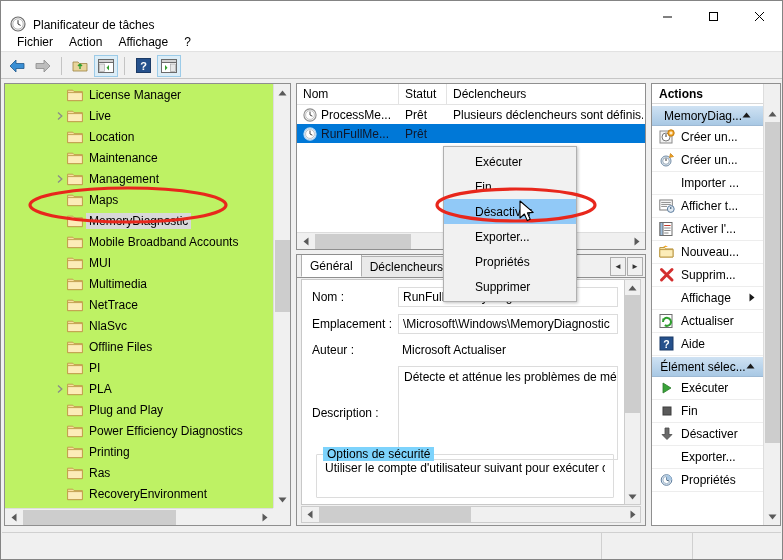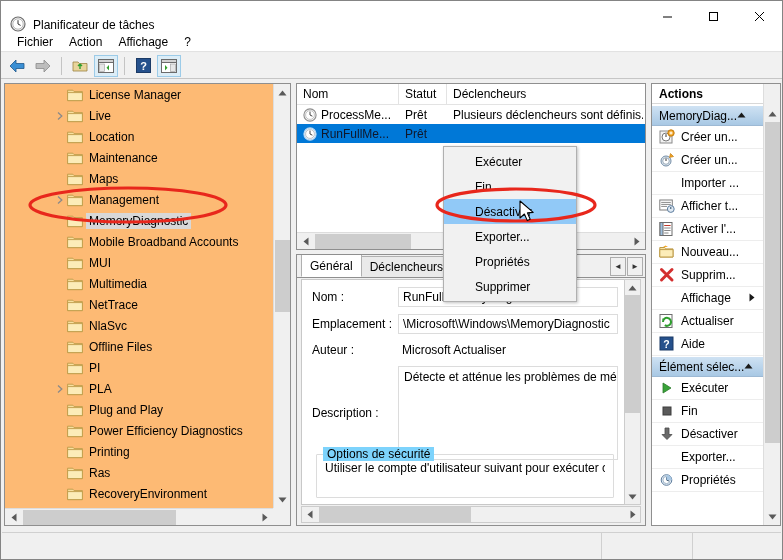--- a/index.html
+++ b/index.html
@@ -69,21 +69,21 @@
   
   .workarea {
     position: absolute; left: 3px; top: 82px; width: 777px; height: 443px;
     display: flex;
   }
 
   
   .tree-panel {
     position: relative;
     width: 287px; height: 443px;
-    background: #fdba74;
+    background: #bef264;
     border: 1px solid #8f8f8f;
     overflow: hidden;
   }
   .tree-inner {
     position: absolute; left: 0; top: 0; right: 17px; bottom: 17px;
     overflow: hidden;
   }
   .tree-row {
     height: 21px; display: flex; align-items: center;
     padding-left: 62px; position: relative; white-space: nowrap;
@@ -240,21 +240,21 @@
     position: relative; width: 130px; height: 443px; margin-left: 5px;
     background: #fff; border: 1px solid #8f8f8f; overflow: hidden;
   }
   .actions-title {
     height: 20px; font-size: 12px; font-weight: bold;
     padding: 3px 0 0 7px;
     background: #fff; border-bottom: 1px solid #d8d8d8;
   }
   .act-inner { position: absolute; left: 0; right: 17px; top: 21px; bottom: 0; overflow: hidden; }
   .act-group-hdr {
-    height: 21px; display: flex; align-items: center; justify-content: flex-start;
+    height: 21px; display: flex; align-items: center; justify-content: center;
     padding: 0 7px 0 7px; font-size: 12px;
     background: linear-gradient(to bottom, #cfe2f3, #a8c8e4);
     border-top: 1px solid #fff; border-bottom: 1px solid #9db9d4;
   }
   .act-group-hdr .chev { font-size: 8px; color: #1a1a1a; }
   .act-item {
     height: 23px; display: flex; align-items: center;
     padding-left: 7px; font-size: 12px; white-space: nowrap;
     border-bottom: 1px solid #ededed;
   }
@@ -404,35 +404,35 @@
             <span class="tree-label">Location</span>
           </div>
           <div class="tree-row">
             <span class="folder"><svg width="16" height="14" viewBox="0 0 16 14">
                 <path d="M0.6 2.2 h5.2 l1.3 1.4 H15.4 V12.6 H0.6 Z" fill="#f8df9e" stroke="#bd9a46" stroke-width="0.9"></path>
                 <path d="M0.6 4.6 H15.4 V12.6 H0.6 Z" fill="#fcecb8" stroke="#bd9a46" stroke-width="0.9"></path>
               </svg></span>
             <span class="tree-label">Maintenance</span>
           </div>
           <div class="tree-row">
-            <span class="folder"><svg width="16" height="14" viewBox="0 0 16 14">
-                <path d="M0.6 2.2 h5.2 l1.3 1.4 H15.4 V12.6 H0.6 Z" fill="#f8df9e" stroke="#bd9a46" stroke-width="0.9"></path>
-                <path d="M0.6 4.6 H15.4 V12.6 H0.6 Z" fill="#fcecb8" stroke="#bd9a46" stroke-width="0.9"></path>
-              </svg></span>
-            <span class="tree-label">Maps</span>
-          </div>
-          <div class="tree-row">
             <span class="twisty"><svg width="10" height="10" viewBox="0 0 10 10">
                 <path d="M3 1.5 L6.8 5 L3 8.5" fill="none" stroke="#8a8a8a" stroke-width="1.3"></path>
               </svg></span>
             <span class="folder"><svg width="16" height="14" viewBox="0 0 16 14">
                 <path d="M0.6 2.2 h5.2 l1.3 1.4 H15.4 V12.6 H0.6 Z" fill="#f8df9e" stroke="#bd9a46" stroke-width="0.9"></path>
                 <path d="M0.6 4.6 H15.4 V12.6 H0.6 Z" fill="#fcecb8" stroke="#bd9a46" stroke-width="0.9"></path>
               </svg></span>
             <span class="tree-label">Management</span>
+          </div>
+          <div class="tree-row">
+            <span class="folder"><svg width="16" height="14" viewBox="0 0 16 14">
+                <path d="M0.6 2.2 h5.2 l1.3 1.4 H15.4 V12.6 H0.6 Z" fill="#f8df9e" stroke="#bd9a46" stroke-width="0.9"></path>
+                <path d="M0.6 4.6 H15.4 V12.6 H0.6 Z" fill="#fcecb8" stroke="#bd9a46" stroke-width="0.9"></path>
+              </svg></span>
+            <span class="tree-label">Maps</span>
           </div>
           <div class="tree-row selected">
             <span class="folder"><svg width="16" height="14" viewBox="0 0 16 14">
                 <path d="M0.6 2.2 h5.2 l1.3 1.4 H15.4 V12.6 H0.6 Z" fill="#f8df9e" stroke="#bd9a46" stroke-width="0.9"></path>
                 <path d="M0.6 4.6 H15.4 V12.6 H0.6 Z" fill="#fcecb8" stroke="#bd9a46" stroke-width="0.9"></path>
               </svg></span>
             <span class="tree-label">MemoryDiagnostic</span>
           </div>
           <div class="tree-row">
             <span class="folder"><svg width="16" height="14" viewBox="0 0 16 14">

